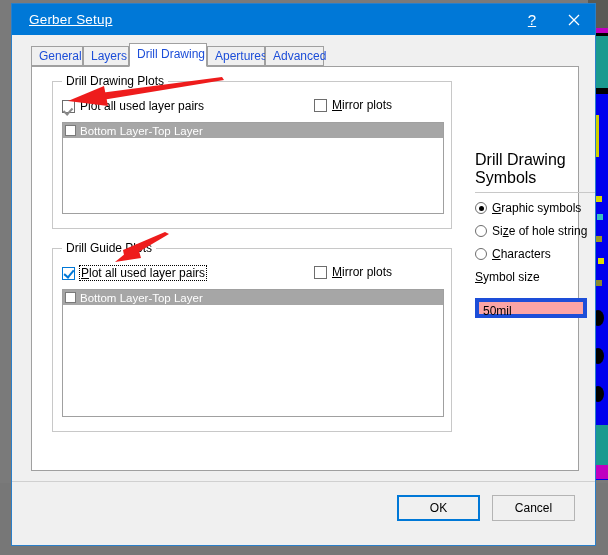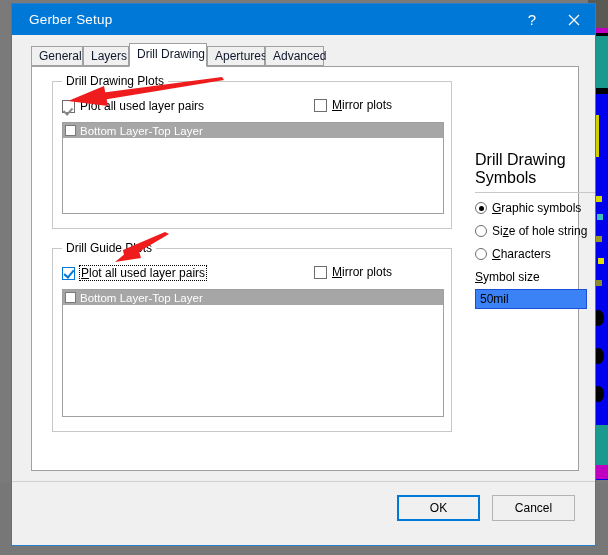--- a/index.html
+++ b/index.html
@@ -23,35 +23,35 @@
   #bg-teal2{position:absolute;right:0;top:425px;width:20px;height:40px;background:#1a9a8f;}
   #bg-strip{position:absolute;right:0;top:465px;width:20px;height:14px;background:#c000c0;}
 
   
   #dialog{
     position:absolute;left:11px;top:3px;width:585px;height:543px;
     background:#f0f0f0;border:1px solid #2a7fc9;box-sizing:border-box;
   }
   #titlebar{
     height:31px;background:#0078d7;color:#fff;display:flex;align-items:center;
-    font-size:13.5px;font-family:"Liberation Sans",sans-serif;
+    font-size:13.5px;font-family:"Liberation Sans",sans-serif;text-decoration:underline;
   }
   #title-text{margin-left:17px;letter-spacing:.2px;}
   #titlebar .spacer{flex:1;}
   .tb-btn{width:42px;height:31px;display:flex;align-items:center;justify-content:center;
           color:#fff;font-size:15px;}
   .tb-btn.help{font-size:15px;}
   .tb-btn.close svg{display:block;}
 
   
   #tabstrip{position:relative;height:20px;margin:11px 0 0 19px;}
   .tab{
     position:absolute;top:0;height:20px;box-sizing:border-box;
     border:1px solid #a0a0a0;background:#f0f0f0;
-    font-size:12px;color:#0f172a;line-height:18px;padding:0 7px;
+    font-size:12px;color:#1d4ed8;line-height:18px;padding:0 7px;
     font-family:"Liberation Sans",sans-serif;white-space:nowrap;
   }
   .tab.active{
     background:#ffffff;border-bottom:1px solid #ffffff;z-index:5;
     top:-3px;height:24px;line-height:21px;
   }
 
   
   #tabpage{
     position:absolute;left:19px;top:62px;width:548px;height:405px;
@@ -104,22 +104,22 @@
   #symbols-title{font-size:16px;color:#000;}
   #symbols-rule{height:1px;background:#c8c8c8;margin:5px 0 8px 0;}
   .radio{display:flex;align-items:center;margin-bottom:9px;}
   .rb{width:12px;height:12px;border:1px solid #6d6d6d;border-radius:50%;
       background:#fff;position:relative;flex:0 0 auto;box-sizing:border-box;}
   .rb.sel::after{content:"";position:absolute;left:2.5px;top:2.5px;width:5px;height:5px;
       border-radius:50%;background:#000;}
   .rb-label{font-size:12px;color:#000;margin-left:5px;white-space:nowrap;}
   #symsize-label{font-size:12px;color:#000;margin-top:3px;}
   #symsize-input{
-    margin-top:5px;width:112px;height:20px;box-sizing:border-box;background:#3b82f6;
-    border:1px solid #1d4ed8;font-size:12px;color:#000;padding:0 4px;line-height:18px;
+    margin-top:14px;width:112px;height:20px;box-sizing:border-box;background:#fca5a5;
+    border:4px solid #1d4ed8;font-size:12px;color:#000;padding:0 4px;line-height:18px;
   }
 
   
   #footer{
     position:absolute;left:0;right:0;bottom:0;height:63px;background:#f0f0f0;
     border-top:1px solid #d0d0d0;
   }
   #ok-btn{
     position:absolute;right:115px;top:13px;width:83px;height:26px;box-sizing:border-box;
     background:#f0f0f0;border:2px solid #0078d7;font-size:12px;color:#000;

